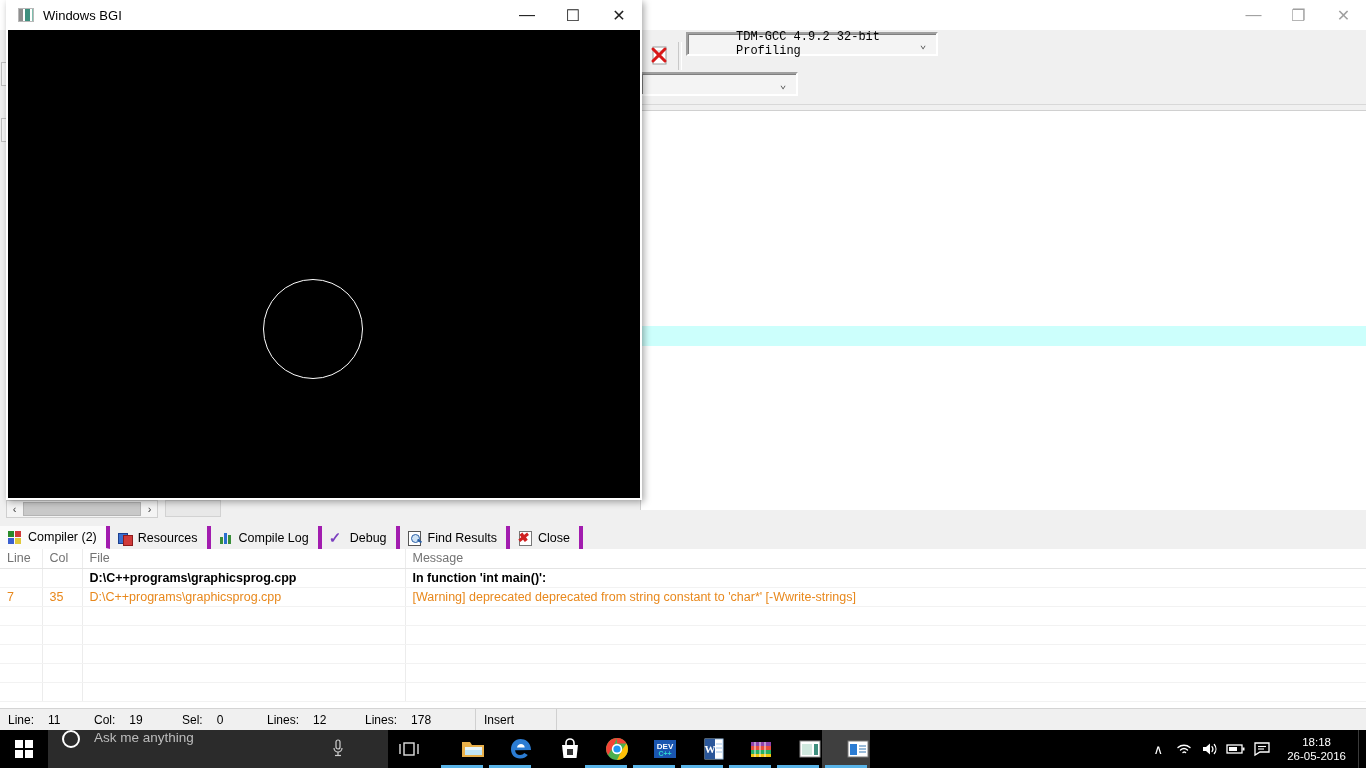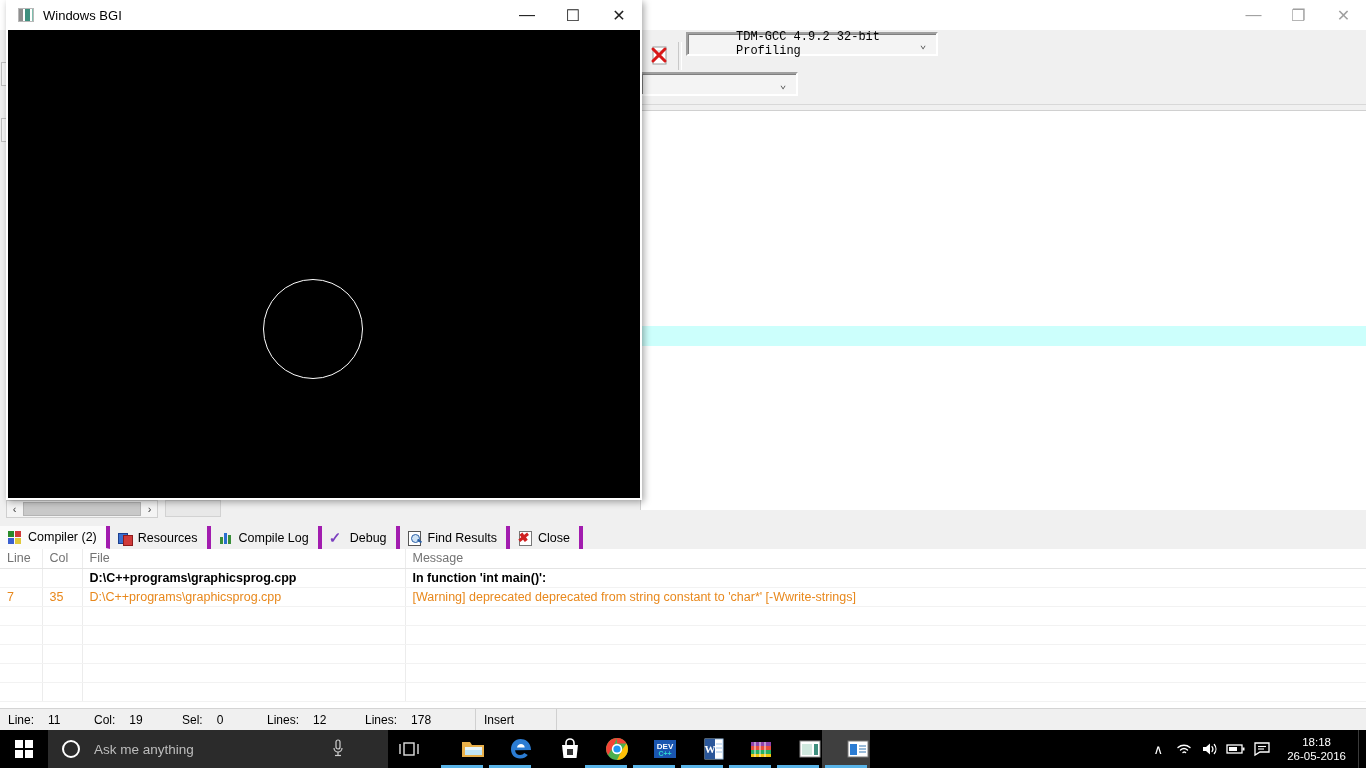--- a/index.html
+++ b/index.html
@@ -229,21 +229,21 @@
     width: 48px; height: 38px; display: flex; align-items: center; justify-content: center;
   }
   .win-logo { position: relative; width: 18px; height: 18px; }
   .win-logo i { position: absolute; width: 8px; height: 8px; background: #ffffff; }
   .win-logo .q1 { left: 0; top: 0; }
   .win-logo .q2 { left: 10px; top: 0; }
   .win-logo .q3 { left: 0; top: 10px; }
   .win-logo .q4 { left: 10px; top: 10px; }
   .search-box {
     width: 340px; height: 38px; background: #2b2b2b;
-    display: flex; align-items: center; padding-left: 14px; box-sizing: border-box;
+    display: flex; align-items: flex-start; padding-left: 14px; box-sizing: border-box;
     position: relative;
   }
   .cortana-ring {
     width: 18px; height: 18px; border: 2.5px solid #ffffff; border-radius: 50%;
     box-sizing: border-box; flex: none;
   }
   .search-text { margin-left: 14px; color: #bdbdbd; font-size: 13.5px; }
   .mic-icon { position: absolute; right: 44px; top: 9px; width: 12px; height: 20px; color: #cfcfcf; }
   .taskview {
     width: 42px; height: 38px; display: flex; align-items: center; justify-content: center;

